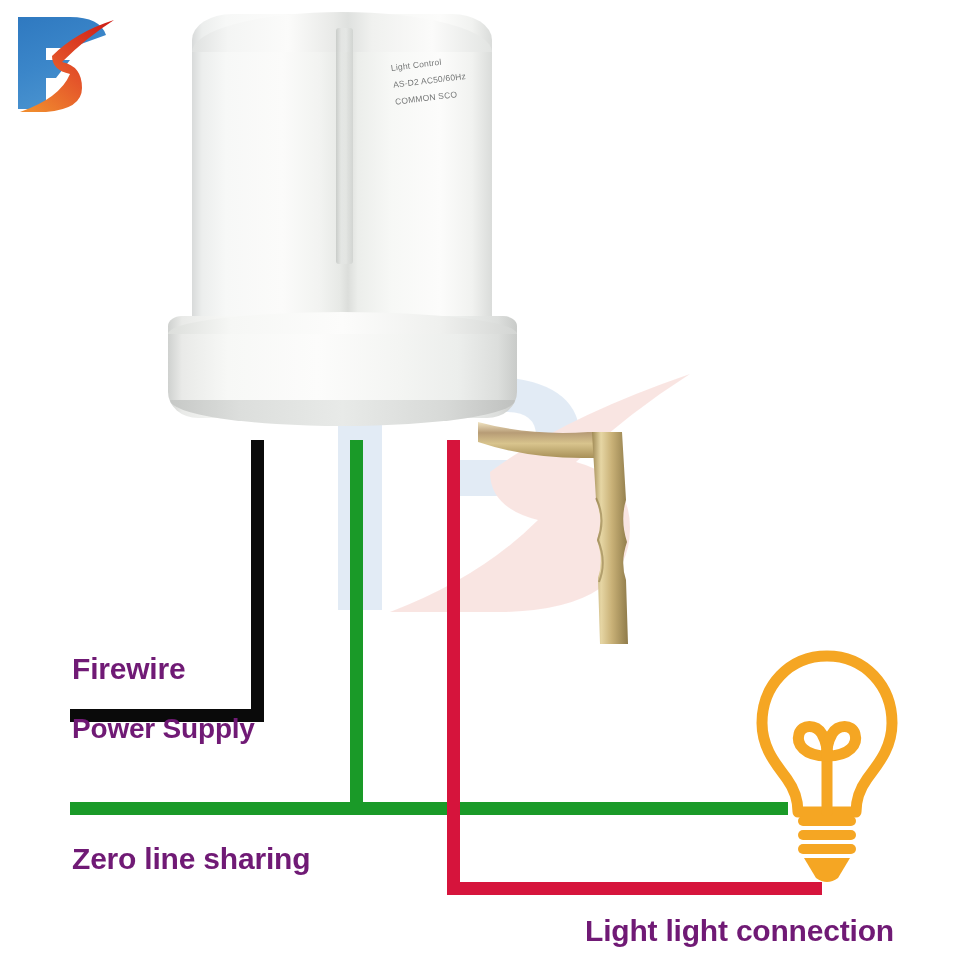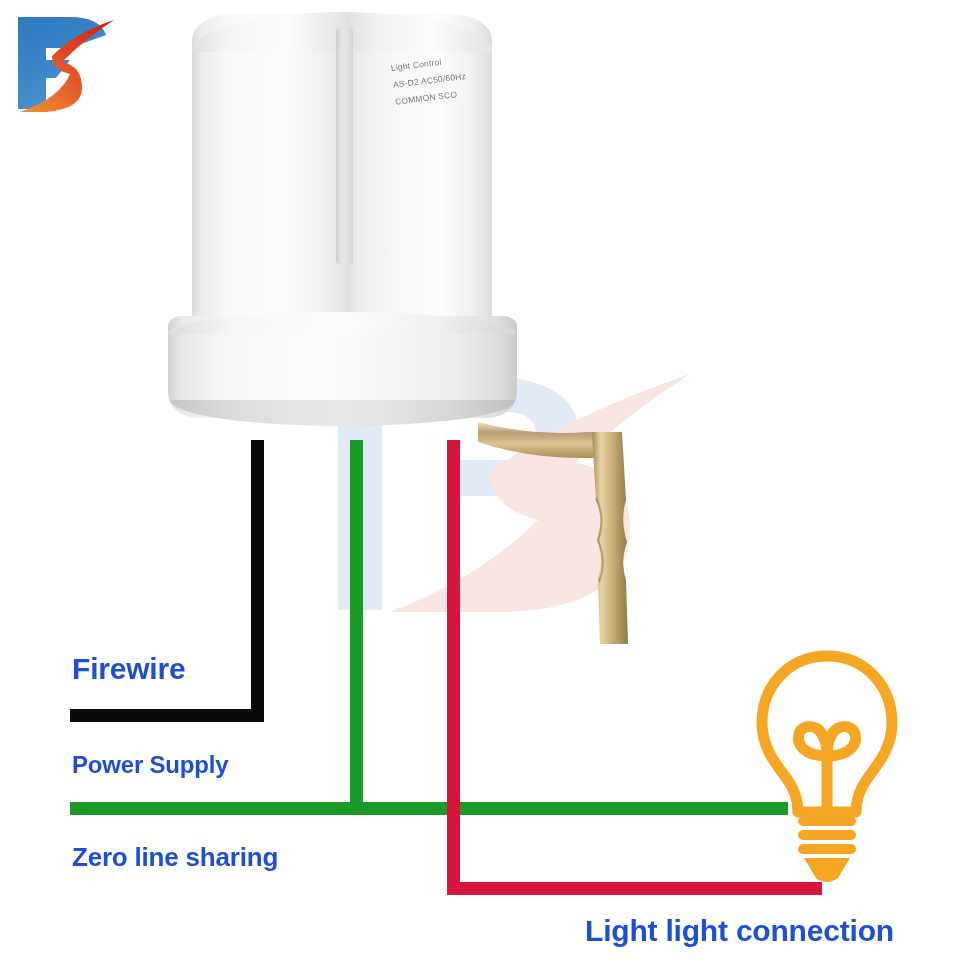--- a/index.html
+++ b/index.html
@@ -142,29 +142,29 @@
   .wire { position: absolute; }
   .wire-v { width: 13px; }
   .wire-h { height: 13px; }
 
   
   .bulb { position: absolute; left: 752px; top: 648px; width: 150px; height: 242px; }
 
   
   .lbl {
     position: absolute;
-    color: #1d4ed8;
+    color: #701a75;
     font-weight: bold;
     font-family: "Liberation Sans", sans-serif;
     white-space: nowrap;
     letter-spacing: -0.2px;
   }
   #label-firewire  { left: 72px;  top: 652px; font-size: 30px; }
-  #label-power     { left: 72px;  top: 751px; font-size: 24px; }
-  #label-zero      { left: 72px;  top: 842px; font-size: 26px; }
+  #label-power     { left: 72px;  top: 713px; font-size: 28px; }
+  #label-zero      { left: 72px;  top: 842px; font-size: 30px; }
   #label-output    { left: 585px; top: 914px; font-size: 30px; }
 </style>
 </head>
 <body>
 
 <div id="stage">
 
   <svg class="watermark" viewBox="0 0 370 250">
     <path d="M8 8 L150 8 Q250 8 250 70 Q250 118 190 128 L120 128 L120 92 L178 92
              Q206 92 206 68 Q206 44 176 44 L52 44 L52 242 L8 242 Z" fill="#5b8fc9"></path>

